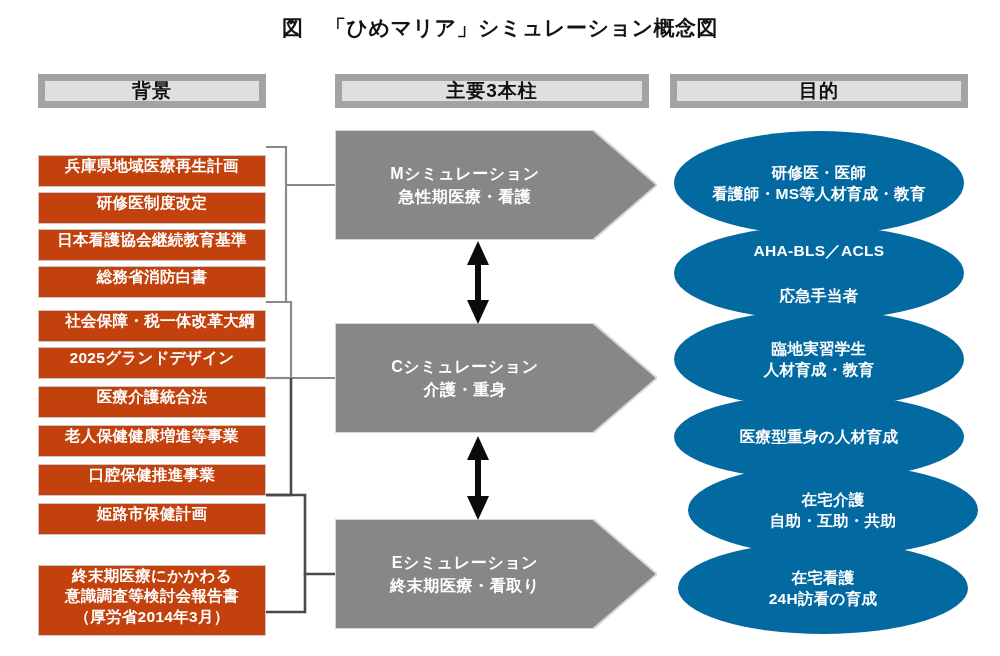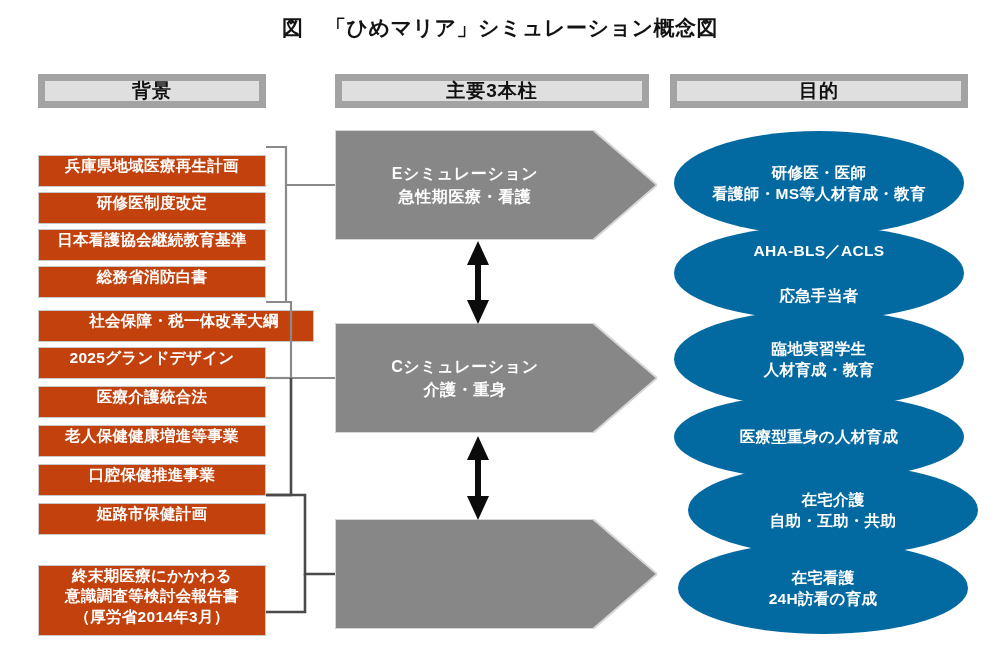--- a/index.html
+++ b/index.html
@@ -132,21 +132,21 @@
   </div>
   <div class="bg-box" style="left:38px; top:168px; width:228px; height:32px;">
     <span class="line">研修医制度改定</span>
   </div>
   <div class="bg-box" style="left:38px; top:205px; width:228px; height:32px;">
     <span class="line">日本看護協会継続教育基準</span>
   </div>
   <div class="bg-box" style="left:38px; top:242px; width:228px; height:32px;">
     <span class="line">総務省消防白書</span>
   </div>
-  <div class="bg-box" style="left:38px; top:286px; width:276px; height:32px;padding-left:16px;">
+  <div class="bg-box" style="left:38px; top:286px; width:228px; height:32px;padding-left:16px;">
     <span class="line">社会保障・税一体改革大綱</span>
   </div>
   <div class="bg-box" style="left:38px; top:323px; width:228px; height:32px;">
     <span class="line">2025グランドデザイン</span>
   </div>
   <div class="bg-box" style="left:38px; top:362px; width:228px; height:32px;">
     <span class="line">医療介護統合法</span>
   </div>
   <div class="bg-box" style="left:38px; top:401px; width:228px; height:32px;">
     <span class="line">老人保健健康増進等事業</span>
@@ -161,39 +161,43 @@
     <span class="line">終末期医療にかかわる</span>
     <span class="line">意識調査等検討会報告書</span>
     <span class="line">（厚労省2014年3月）</span>
   </div>
 
   <div class="pillar" style="left:335px; top:130px;">
     <svg width="322" height="110" viewBox="0 0 322 110" xmlns="http://www.w3.org/2000/svg" aria-hidden="true">
       <polygon points="0,0 258,0 322,55 258,110 0,110" fill="#878787" stroke="#d6d6d6" stroke-width="2"></polygon>
     </svg>
     <div class="pillar-label">
-      <span class="line">Eシミュレーション</span>
+      <span class="line">Mシミュレーション</span>
       <span class="line">急性期医療・看護</span>
     </div>
   </div>
 
   <div class="pillar" style="left:335px; top:323px;">
     <svg width="322" height="110" viewBox="0 0 322 110" xmlns="http://www.w3.org/2000/svg" aria-hidden="true">
       <polygon points="0,0 258,0 322,55 258,110 0,110" fill="#878787" stroke="#d6d6d6" stroke-width="2"></polygon>
     </svg>
     <div class="pillar-label">
       <span class="line">Cシミュレーション</span>
       <span class="line">介護・重身</span>
     </div>
   </div>
 
   <div class="pillar" style="left:335px; top:519px;">
     <svg width="322" height="110" viewBox="0 0 322 110" xmlns="http://www.w3.org/2000/svg" aria-hidden="true">
       <polygon points="0,0 258,0 322,55 258,110 0,110" fill="#878787" stroke="#d6d6d6" stroke-width="2"></polygon>
     </svg>
+    <div class="pillar-label">
+      <span class="line">Eシミュレーション</span>
+      <span class="line">終末期医療・看取り</span>
+    </div>
   </div>
 
   <div class="purpose" style="left:674px; top:131px; width:290px; height:104px;">
     <span class="line">研修医・医師</span>
     <span class="line">看護師・MS等人材育成・教育</span>
   </div>
   <div class="purpose" style="left:674px; top:226px; width:290px; height:94px;gap:24px;">
     <span class="line">AHA-BLS／ACLS</span>
     <span class="line">応急手当者</span>
   </div>

